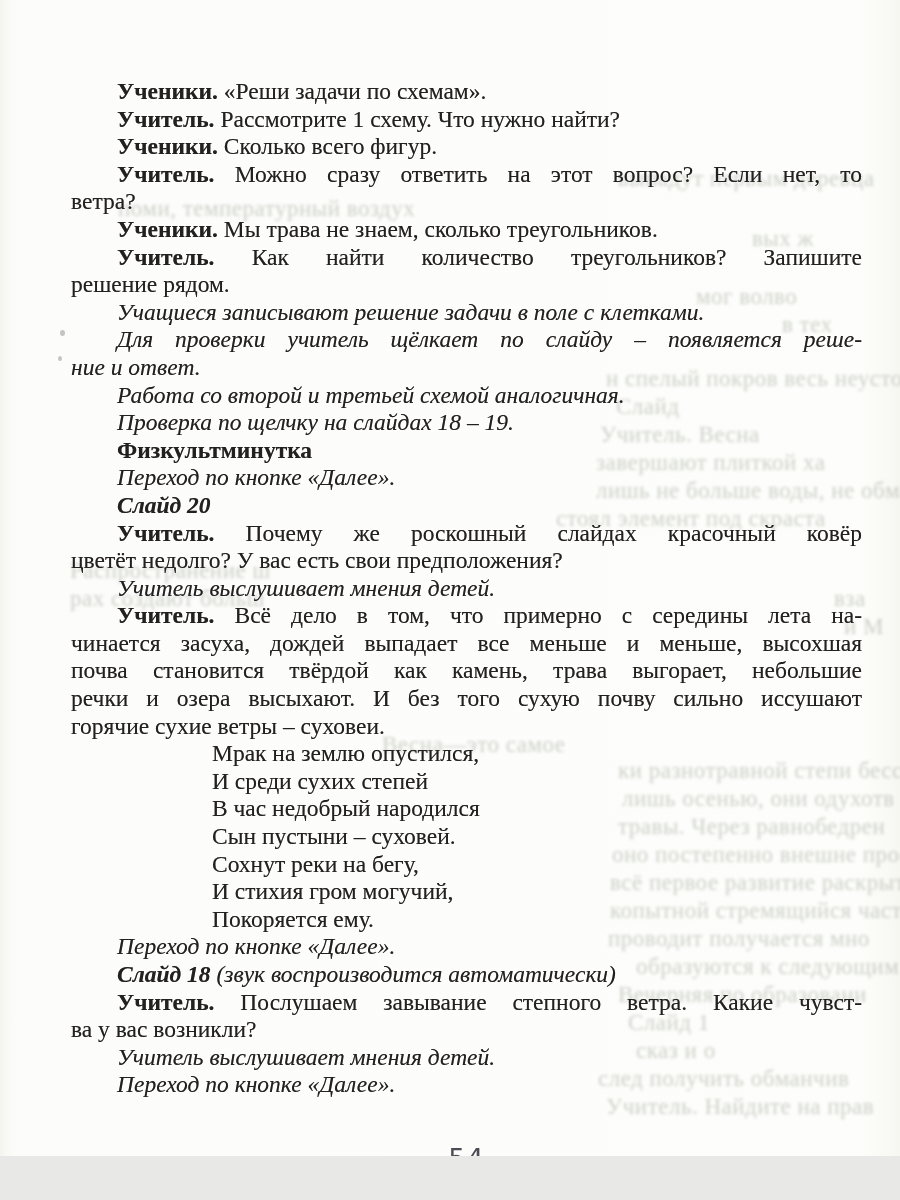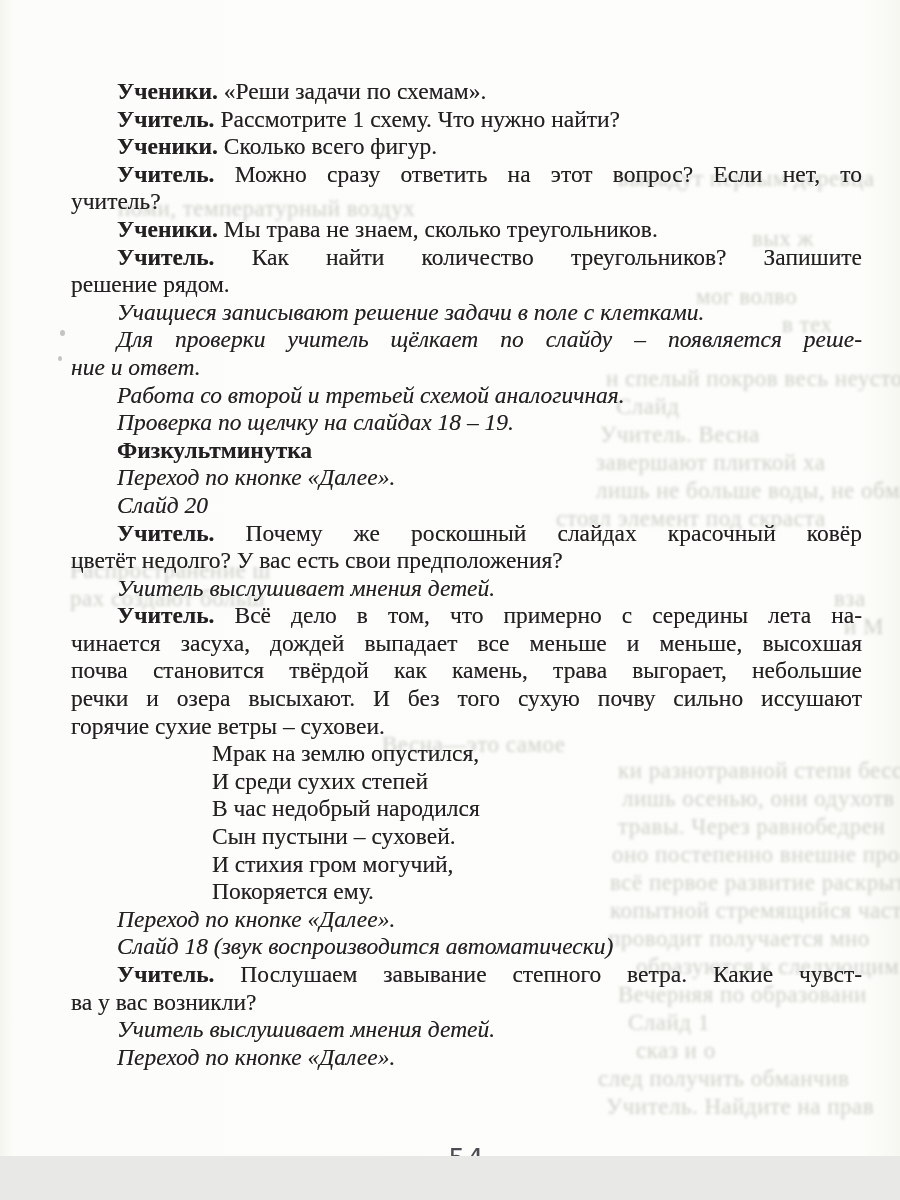--- a/index.html
+++ b/index.html
@@ -33,21 +33,21 @@
     height:27.6px;
     color:#232021;
     white-space:nowrap;
     text-shadow:0 0 .4px rgba(30,25,25,.45);
   }
   .ind-p{text-indent:46px;}
   .ind-n{text-indent:0;}
   .ind-v{text-indent:0;padding-left:141px;}
   .j{white-space:normal;text-align:justify;text-align-last:justify;overflow:hidden;}
   .b{font-weight:700;}
-  .bi{font-weight:400;font-style:italic;}
+  .bi{font-weight:700;font-style:italic;}
   .it{font-style:italic;}
   .page-number{
     position:absolute;left:71px;top:1143px;width:791px;
     text-align:center;
     font-family:"DejaVu Sans", sans-serif;
     font-size:27px;
     color:#4c4c54;
     letter-spacing:1px;
   }
   
@@ -88,21 +88,21 @@
       <span class="ghost" style="left: 598px; top: 1066px;">след получить обманчив</span>
       <span class="ghost" style="left: 606px; top: 1094px;">Учитель. Найдите на прав</span>
     </div>
   <span class="speck" style="left:60px;top:330px;width:5px;height:6px;"></span>
   <span class="speck" style="left:58px;top:356px;width:4px;height:5px;"></span>
   <div class="text-block">
       <div class="line ind-p"><span class="b">Ученики.</span><span> «Реши задачи по схемам».</span></div>
       <div class="line ind-p"><span class="b">Учитель.</span><span> Рассмотрите 1 схему. Что нужно найти?</span></div>
       <div class="line ind-p"><span class="b">Ученики.</span><span> Сколько всего фигур.</span></div>
       <div class="line ind-p j"><span class="b">Учитель.</span><span> Можно сразу ответить на этот вопрос? Если нет, то</span></div>
-      <div class="line ind-n"><span>учитель?</span></div>
+      <div class="line ind-n"><span>ветра?</span></div>
       <div class="line ind-p"><span class="b">Ученики.</span><span> Мы трава не знаем, сколько треугольников.</span></div>
       <div class="line ind-p j"><span class="b">Учитель.</span><span> Как найти количество треугольников? Запишите</span></div>
       <div class="line ind-n"><span>решение рядом.</span></div>
       <div class="line ind-p it"><span>Учащиеся записывают решение задачи в поле с клетками.</span></div>
       <div class="line ind-p j it"><span>Для проверки учитель щёлкает по слайду – появляется реше-</span></div>
       <div class="line ind-n it"><span>ние и ответ.</span></div>
       <div class="line ind-p it"><span>Работа со второй и третьей схемой аналогичная.</span></div>
       <div class="line ind-p it"><span>Проверка по щелчку на слайдах 18 – 19.</span></div>
       <div class="line ind-p"><span class="b">Физкультминутка</span></div>
       <div class="line ind-p it"><span>Переход по кнопке «Далее».</span></div>
@@ -112,20 +112,21 @@
       <div class="line ind-p it"><span>Учитель выслушивает мнения детей.</span></div>
       <div class="line ind-p j"><span class="b">Учитель.</span><span> Всё дело в том, что примерно с середины лета на-</span></div>
       <div class="line ind-n j"><span>чинается засуха, дождей выпадает все меньше и меньше, высохшая</span></div>
       <div class="line ind-n j"><span>почва становится твёрдой как камень, трава выгорает, небольшие</span></div>
       <div class="line ind-n j"><span>речки и озера высыхают. И без того сухую почву сильно иссушают</span></div>
       <div class="line ind-n"><span>горячие сухие ветры – суховеи.</span></div>
       <div class="line ind-v"><span>Мрак на землю опустился,</span></div>
       <div class="line ind-v"><span>И среди сухих степей</span></div>
       <div class="line ind-v"><span>В час недобрый народился</span></div>
       <div class="line ind-v"><span>Сын пустыни – суховей.</span></div>
+      <div class="line ind-v"><span>Сохнут реки на бегу,</span></div>
       <div class="line ind-v"><span>И стихия гром могучий,</span></div>
       <div class="line ind-v"><span>Покоряется ему.</span></div>
       <div class="line ind-p it"><span>Переход по кнопке «Далее».</span></div>
       <div class="line ind-p it"><span class="bi">Слайд 18</span><span> (звук воспроизводится автоматически)</span></div>
       <div class="line ind-p j"><span class="b">Учитель.</span><span> Послушаем завывание степного ветра. Какие чувст-</span></div>
       <div class="line ind-n"><span>ва у вас возникли?</span></div>
       <div class="line ind-p it"><span>Учитель выслушивает мнения детей.</span></div>
       <div class="line ind-p it"><span>Переход по кнопке «Далее».</span></div>
     </div>
   <div class="page-number">54</div>

